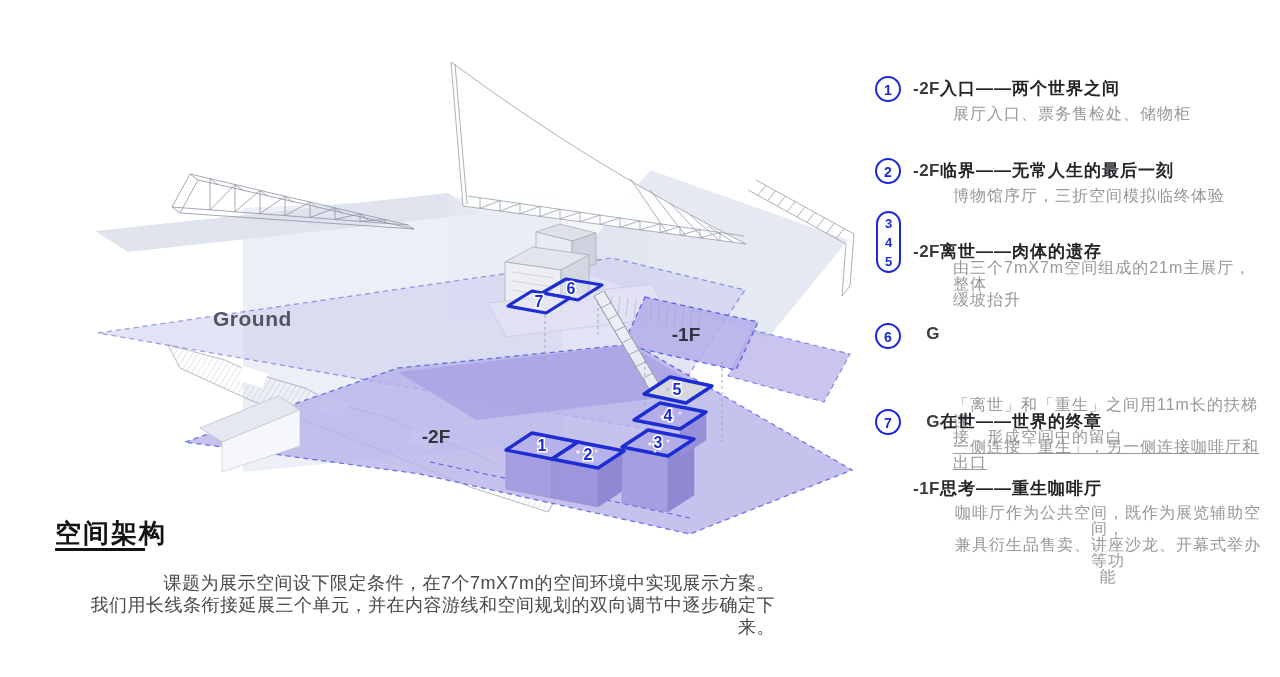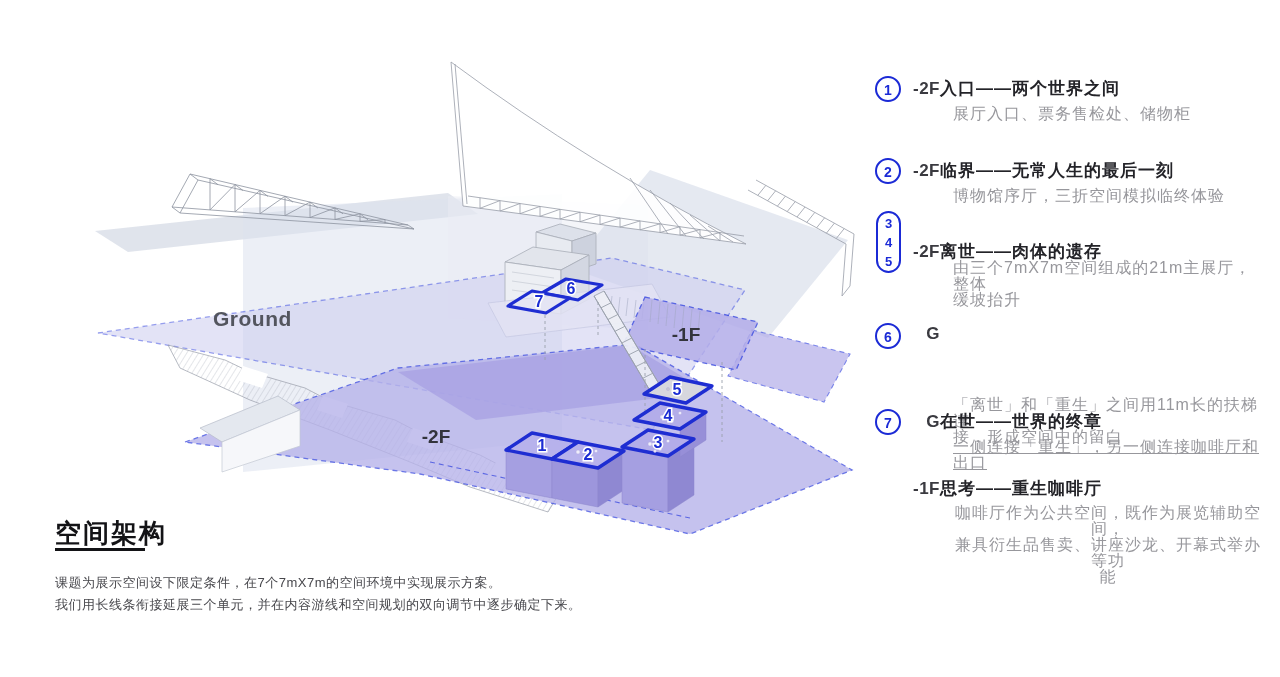--- a/index.html
+++ b/index.html
@@ -33,22 +33,22 @@
        color:#3a3a40;letter-spacing:.5px;}
   .ltitle{display:inline-block;margin-left:0;font-size:17px;font-weight:bold;color:#232328;
           letter-spacing:1px;}
   .lsub{position:absolute;left:93px;width:310px;font-size:16px;line-height:16px;color:#97979c;
         letter-spacing:1px;white-space:pre-line;}
 
   
   .footer-title{position:absolute;left:55px;top:516px;font-size:26px;font-weight:bold;
                 color:#131316;letter-spacing:2px;}
   .footer-underline{position:absolute;left:55px;top:548px;width:90px;height:3px;background:#131316;}
-  .footer-para{position:absolute;left:55px;top:572px;width:720px;font-size:13px;line-height:22px;
-               color:#47474c;letter-spacing:.5px;}
+  .footer-para{position:absolute;left:55px;top:572px;width:720px;font-size:18px;line-height:22px;
+               color:#47474c;letter-spacing:.5px;text-align:right;}
 </style>
 </head>
 <body>
 
 <div class="stage">
 
   <svg class="diagram" width="1280" height="677" viewBox="0 0 1280 677">
     <defs>
       <pattern id="hatch" width="5" height="5" patternUnits="userSpaceOnUse" patternTransform="rotate(32)">
         <line x1="0" y1="0" x2="0" y2="5" stroke="#a9aeb9" stroke-width="0.7"></line>

